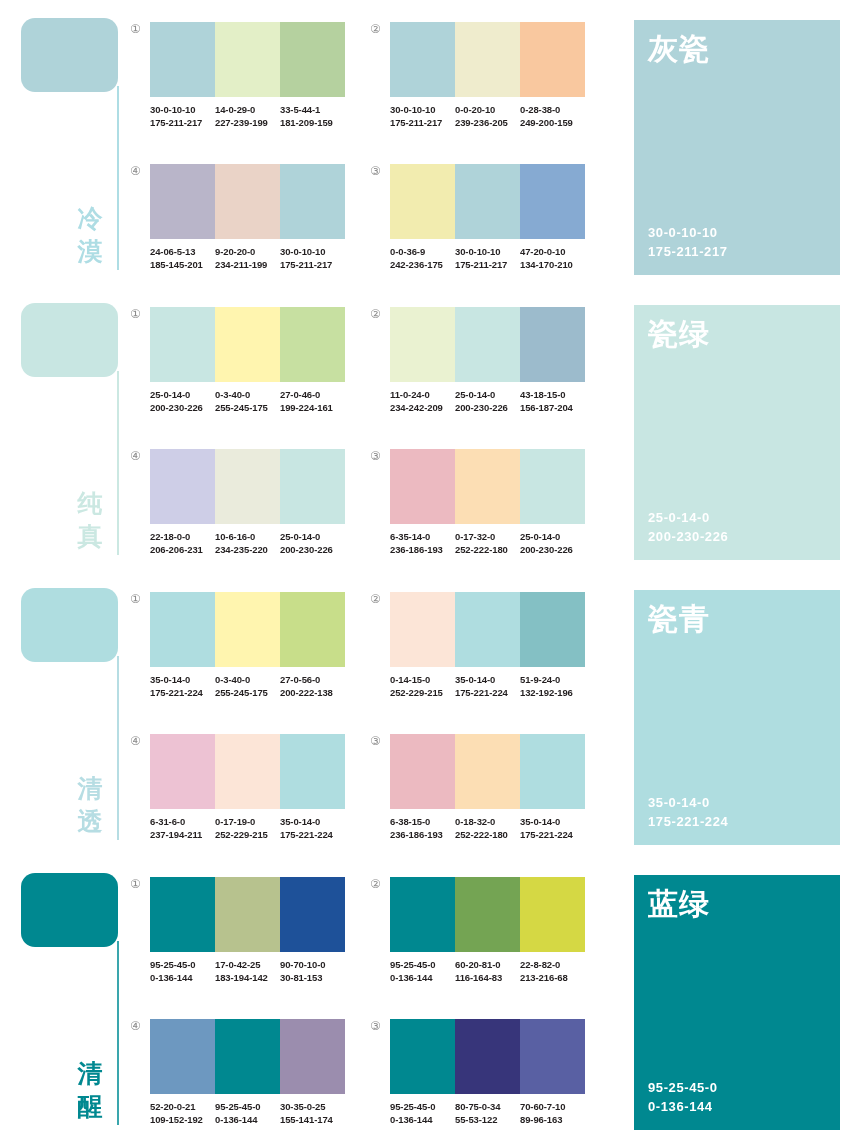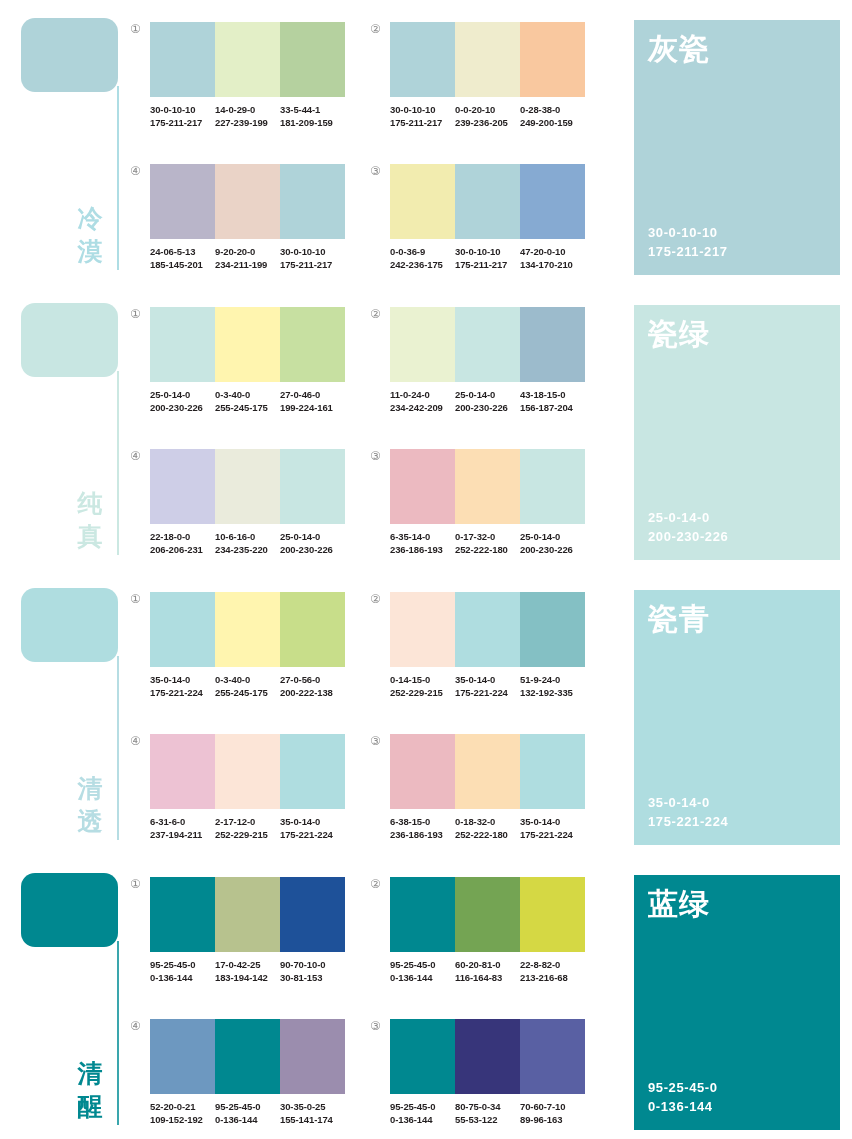--- a/index.html
+++ b/index.html
@@ -404,38 +404,38 @@
           <div class="caption">
             <span class="cmyk">0-14-15-0</span>
             <span class="rgb">252-229-215</span>
           </div>
           <div class="caption">
             <span class="cmyk">35-0-14-0</span>
             <span class="rgb">175-221-224</span>
           </div>
           <div class="caption">
             <span class="cmyk">51-9-24-0</span>
-            <span class="rgb">132-192-335</span>
+            <span class="rgb">132-192-196</span>
           </div>
         </div>
       </div>
       <div class="group" style="left: 128px; top: 160px;">
         <div class="group-num">④</div>
         <div class="swatch-row">
           <div class="swatch" style="background: rgb(237, 194, 211);"></div>
           <div class="swatch" style="background: rgb(252, 229, 215);"></div>
           <div class="swatch" style="background: rgb(175, 221, 224);"></div>
         </div>
         <div class="caption-row">
           <div class="caption">
             <span class="cmyk">6-31-6-0</span>
             <span class="rgb">237-194-211</span>
           </div>
           <div class="caption">
-            <span class="cmyk">2-17-12-0</span>
+            <span class="cmyk">0-17-19-0</span>
             <span class="rgb">252-229-215</span>
           </div>
           <div class="caption">
             <span class="cmyk">35-0-14-0</span>
             <span class="rgb">175-221-224</span>
           </div>
         </div>
       </div>
       <div class="group" style="left: 368px; top: 160px;">
         <div class="group-num">③</div>

